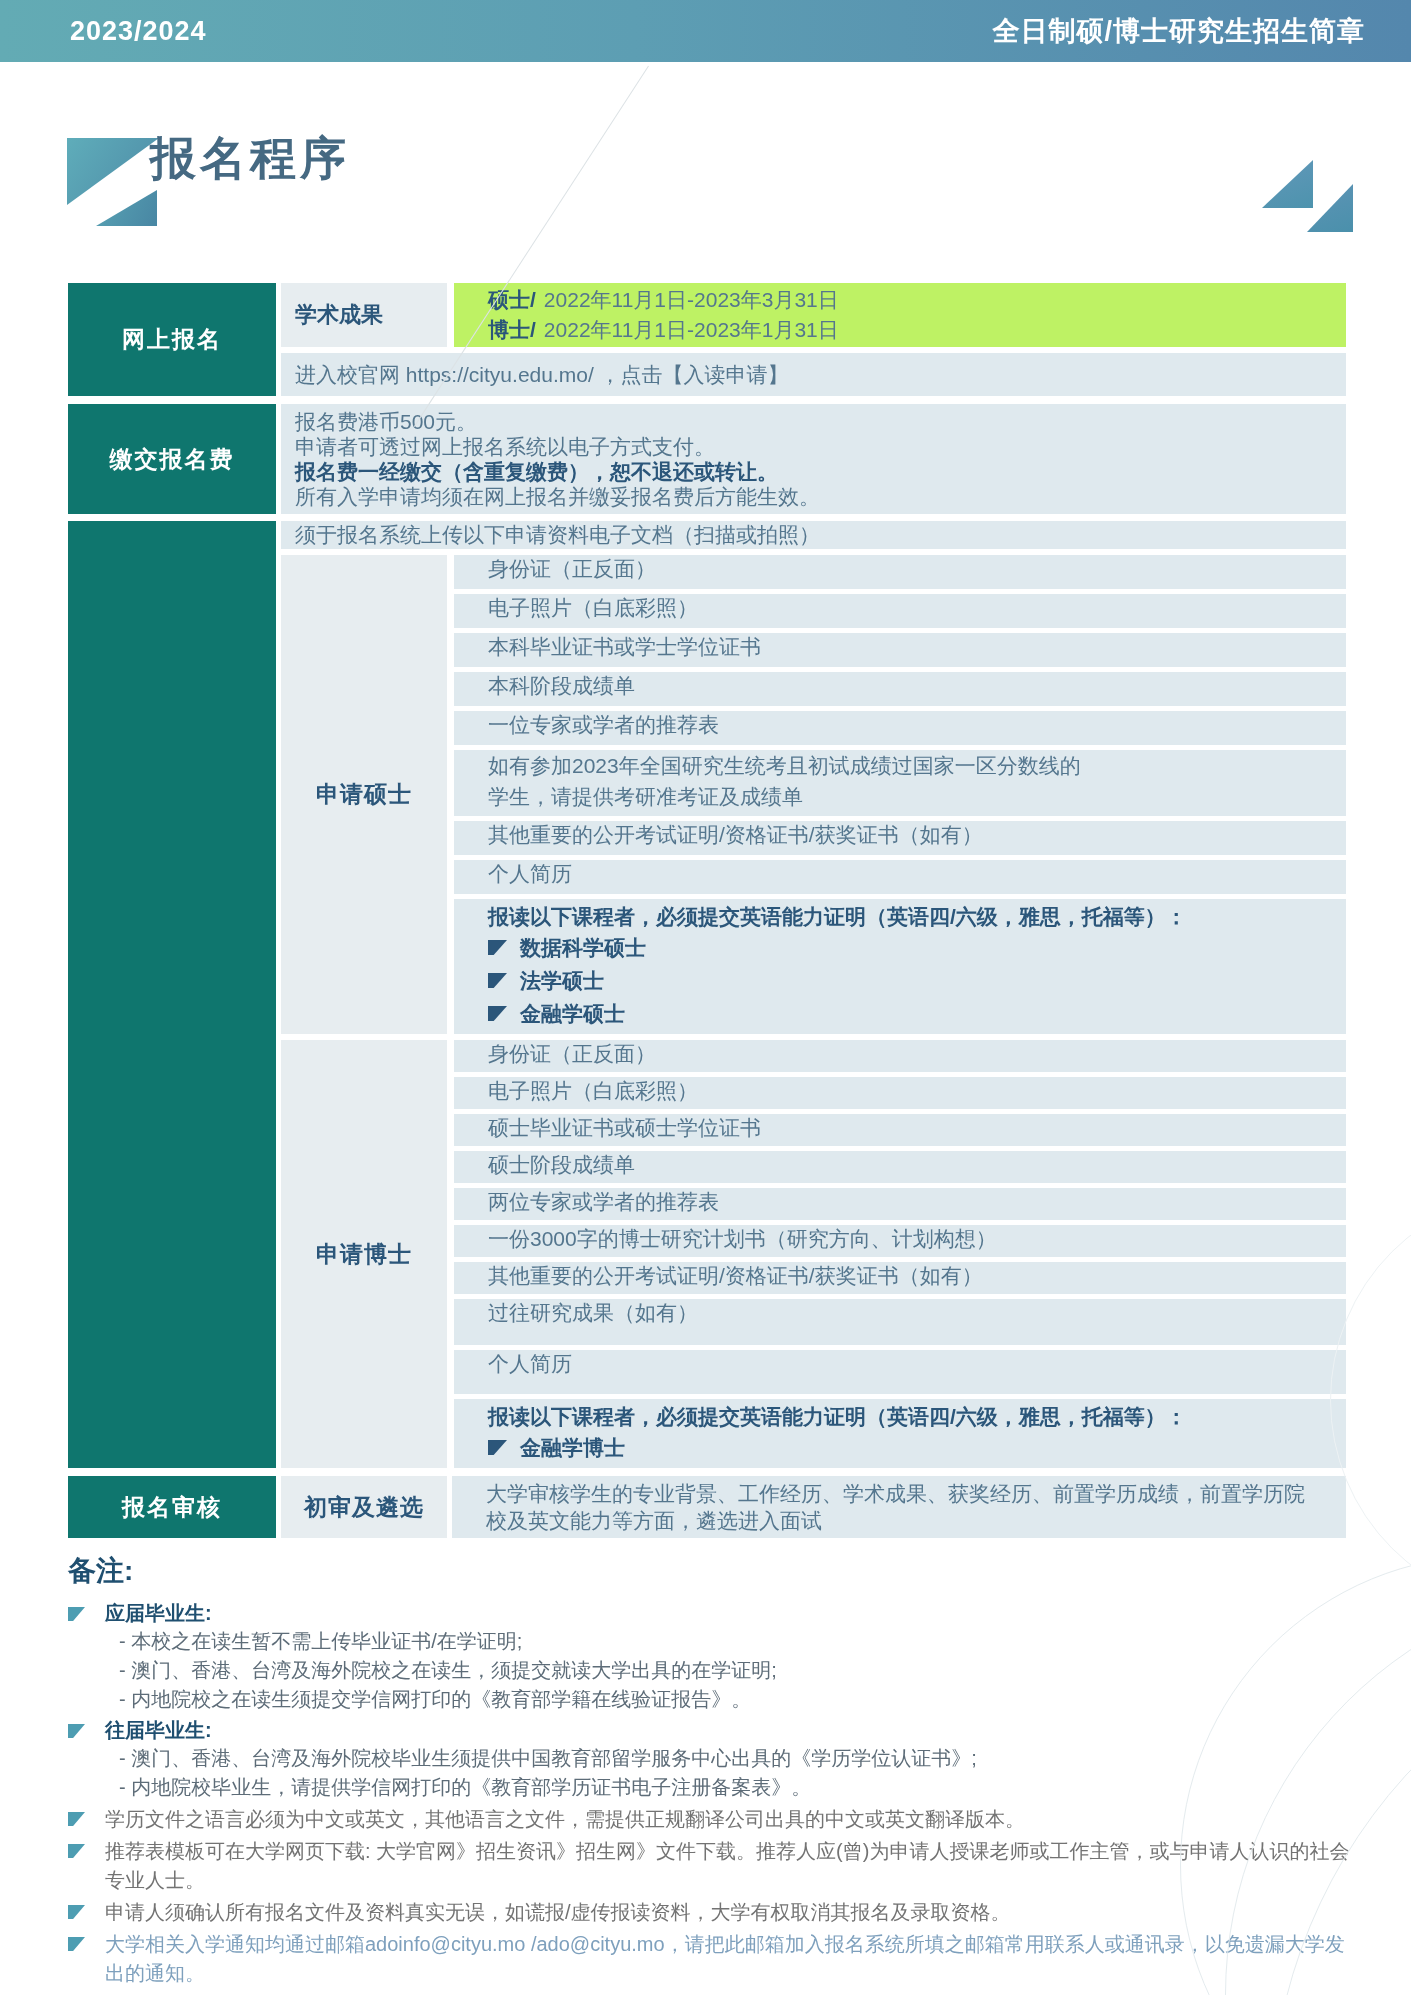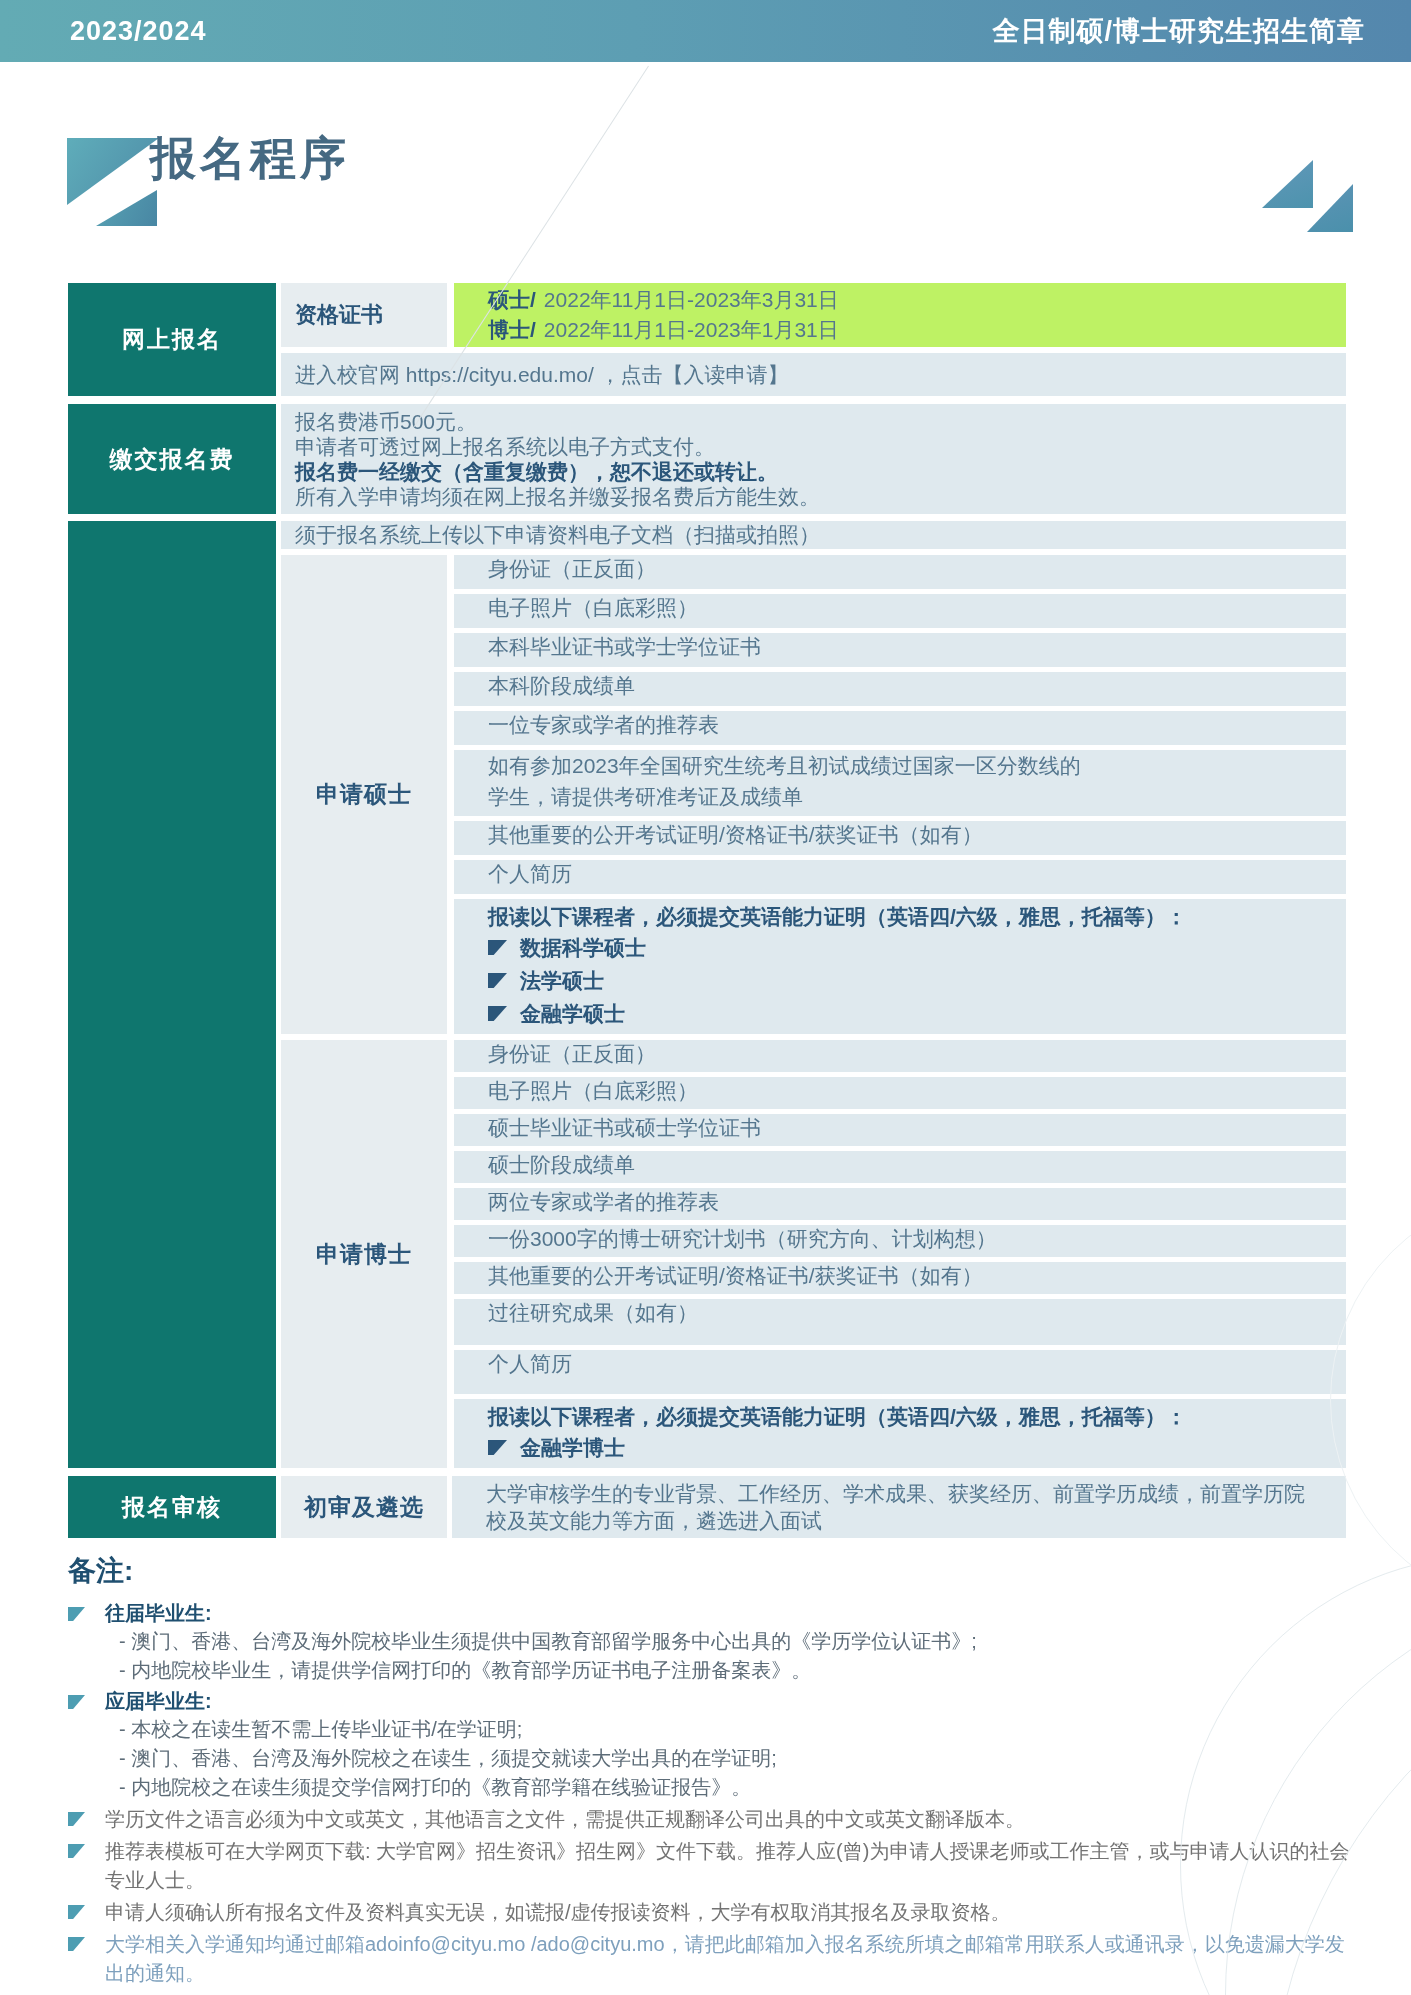--- a/index.html
+++ b/index.html
@@ -100,21 +100,21 @@
     <div class="logo-right-a"></div>
     <div class="logo-right-b"></div>
   </div>
 
   <div class="tbl">
 
     <div class="trow mb8">
       <div class="lcell">网上报名</div>
       <div class="rcol">
         <div class="subrow h64">
-          <div class="c2">资格证书</div>
+          <div class="c2">学术成果</div>
           <div class="c3">
             <div>
               <span class="pfx">硕士/</span><span>2022年11月1日-2023年3月31日</span>
             </div>
             <div>
               <span class="pfx">博士/</span><span>2022年11月1日-2023年1月31日</span>
             </div>
           </div>
         </div>
         <div class="subrow">
@@ -232,33 +232,33 @@
         <span>大学审核学生的专业背景、工作经历、学术成果、获奖经历、前置学历成绩，前置学历院校及英文能力等方面，遴选进入面试</span>
       </div>
     </div>
   </div>
 
   <div class="notes">
     <div class="notes-title">备注:</div>
 
     <div class="ngroup">
       <i class="nflag"></i>
-      <div class="nhead">往届毕业生:</div>
-      <div class="nsub">- 澳门、香港、台湾及海外院校毕业生须提供中国教育部留学服务中心出具的《学历学位认证书》;</div>
-      <div class="nsub">- 内地院校毕业生，请提供学信网打印的《教育部学历证书电子注册备案表》。</div>
-    </div>
-
-    <div class="ngroup">
-      <i class="nflag"></i>
       <div class="nhead">应届毕业生:</div>
       <div class="nsub">- 本校之在读生暂不需上传毕业证书/在学证明;</div>
       <div class="nsub">- 澳门、香港、台湾及海外院校之在读生，须提交就读大学出具的在学证明;</div>
       <div class="nsub">- 内地院校之在读生须提交学信网打印的《教育部学籍在线验证报告》。</div>
     </div>
 
+    <div class="ngroup">
+      <i class="nflag"></i>
+      <div class="nhead">往届毕业生:</div>
+      <div class="nsub">- 澳门、香港、台湾及海外院校毕业生须提供中国教育部留学服务中心出具的《学历学位认证书》;</div>
+      <div class="nsub">- 内地院校毕业生，请提供学信网打印的《教育部学历证书电子注册备案表》。</div>
+    </div>
+
     <div class="nitem">
       <i class="nflag"></i>
       <span>学历文件之语言必须为中文或英文，其他语言之文件，需提供正规翻译公司出具的中文或英文翻译版本。</span>
     </div>
     <div class="nitem">
       <i class="nflag"></i>
       <span>推荐表模板可在大学网页下载: 大学官网》招生资讯》招生网》文件下载。推荐人应(曾)为申请人授课老师或工作主管，或与申请人认识的社会专业人士。</span>
     </div>
     <div class="nitem">
       <i class="nflag"></i>

